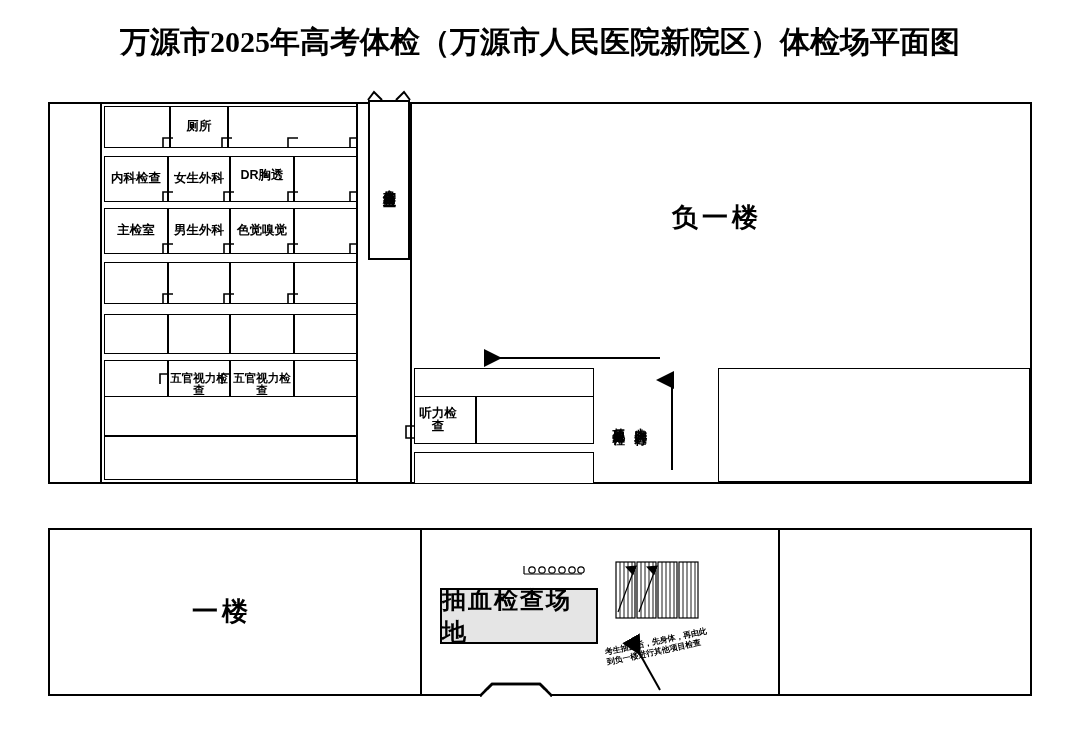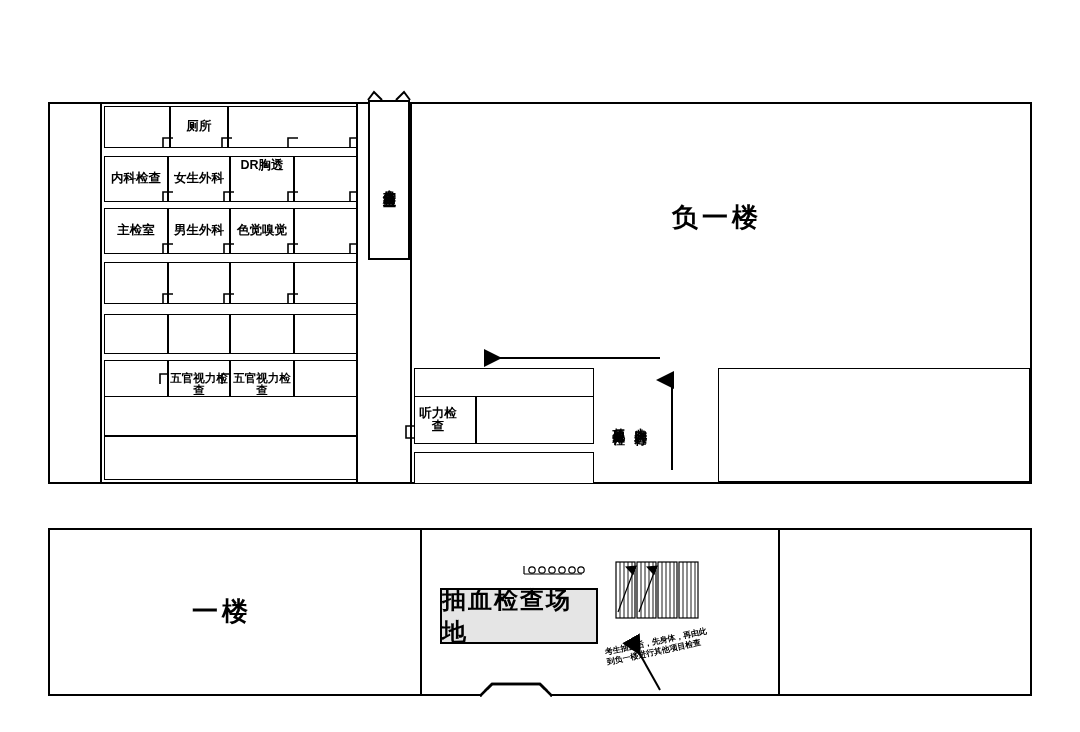--- a/index.html
+++ b/index.html
@@ -107,20 +107,21 @@
     font-family: "Liberation Serif", "DejaVu Serif", serif;
     letter-spacing: 2px;
     background: #e5e5e5;
   }
 </style>
 </head>
 <body>
 
 <div id="canvas">
 
+  <div class="title">万源市2025年高考体检（万源市人民医院新院区）体检场平面图</div>
 
   <div class="box" style="left:48px; top:102px; width:984px; height:382px; border-width:2.5px;"></div>
 
   <div class="linev" style="left:410px; top:102px; height:382px;"></div>
 
   <div class="floor-title" style="left:672px; top:200px;">负一楼</div>
 
   <div class="linev" style="left:100px; top:102px; height:382px; width:2px;"></div>
 
   <div class="box thin" style="left:104px; top:106px; width:66px; height:42px;"></div>
@@ -128,21 +129,21 @@
   <div class="lbl room-label" style="left:170px; top:106px; width:58px; height:42px;">厕所</div>
   <div class="box thin" style="left:228px; top:106px; width:130px; height:42px;"></div>
 
   <div class="box thin" style="left:104px; top:156px; width:64px; height:46px;"></div>
   <div class="lbl room-label" style="left:104px; top:156px; width:64px; height:46px;">内科检查</div>
 
   <div class="box thin" style="left:168px; top:156px; width:62px; height:46px;"></div>
   <div class="lbl room-label" style="left:168px; top:156px; width:62px; height:46px;">女生外科</div>
 
   <div class="box thin" style="left:230px; top:156px; width:64px; height:46px;"></div>
-  <div class="lbl room-label" style="left:230px; top:143px; width:64px; height:46px;">DR胸透</div>
+  <div class="lbl room-label" style="left:230px; top:153px; width:64px; height:46px;">DR胸透</div>
 
   <div class="box thin" style="left:294px; top:156px; width:64px; height:46px;"></div>
 
   <div class="box thin" style="left:104px; top:208px; width:64px; height:46px;"></div>
   <div class="lbl room-label" style="left:104px; top:208px; width:64px; height:46px;">主检室</div>
 
   <div class="box thin" style="left:168px; top:208px; width:62px; height:46px;"></div>
   <div class="lbl room-label" style="left:168px; top:208px; width:62px; height:46px;">男生外科</div>
 
   <div class="box thin" style="left:230px; top:208px; width:64px; height:46px;"></div>

